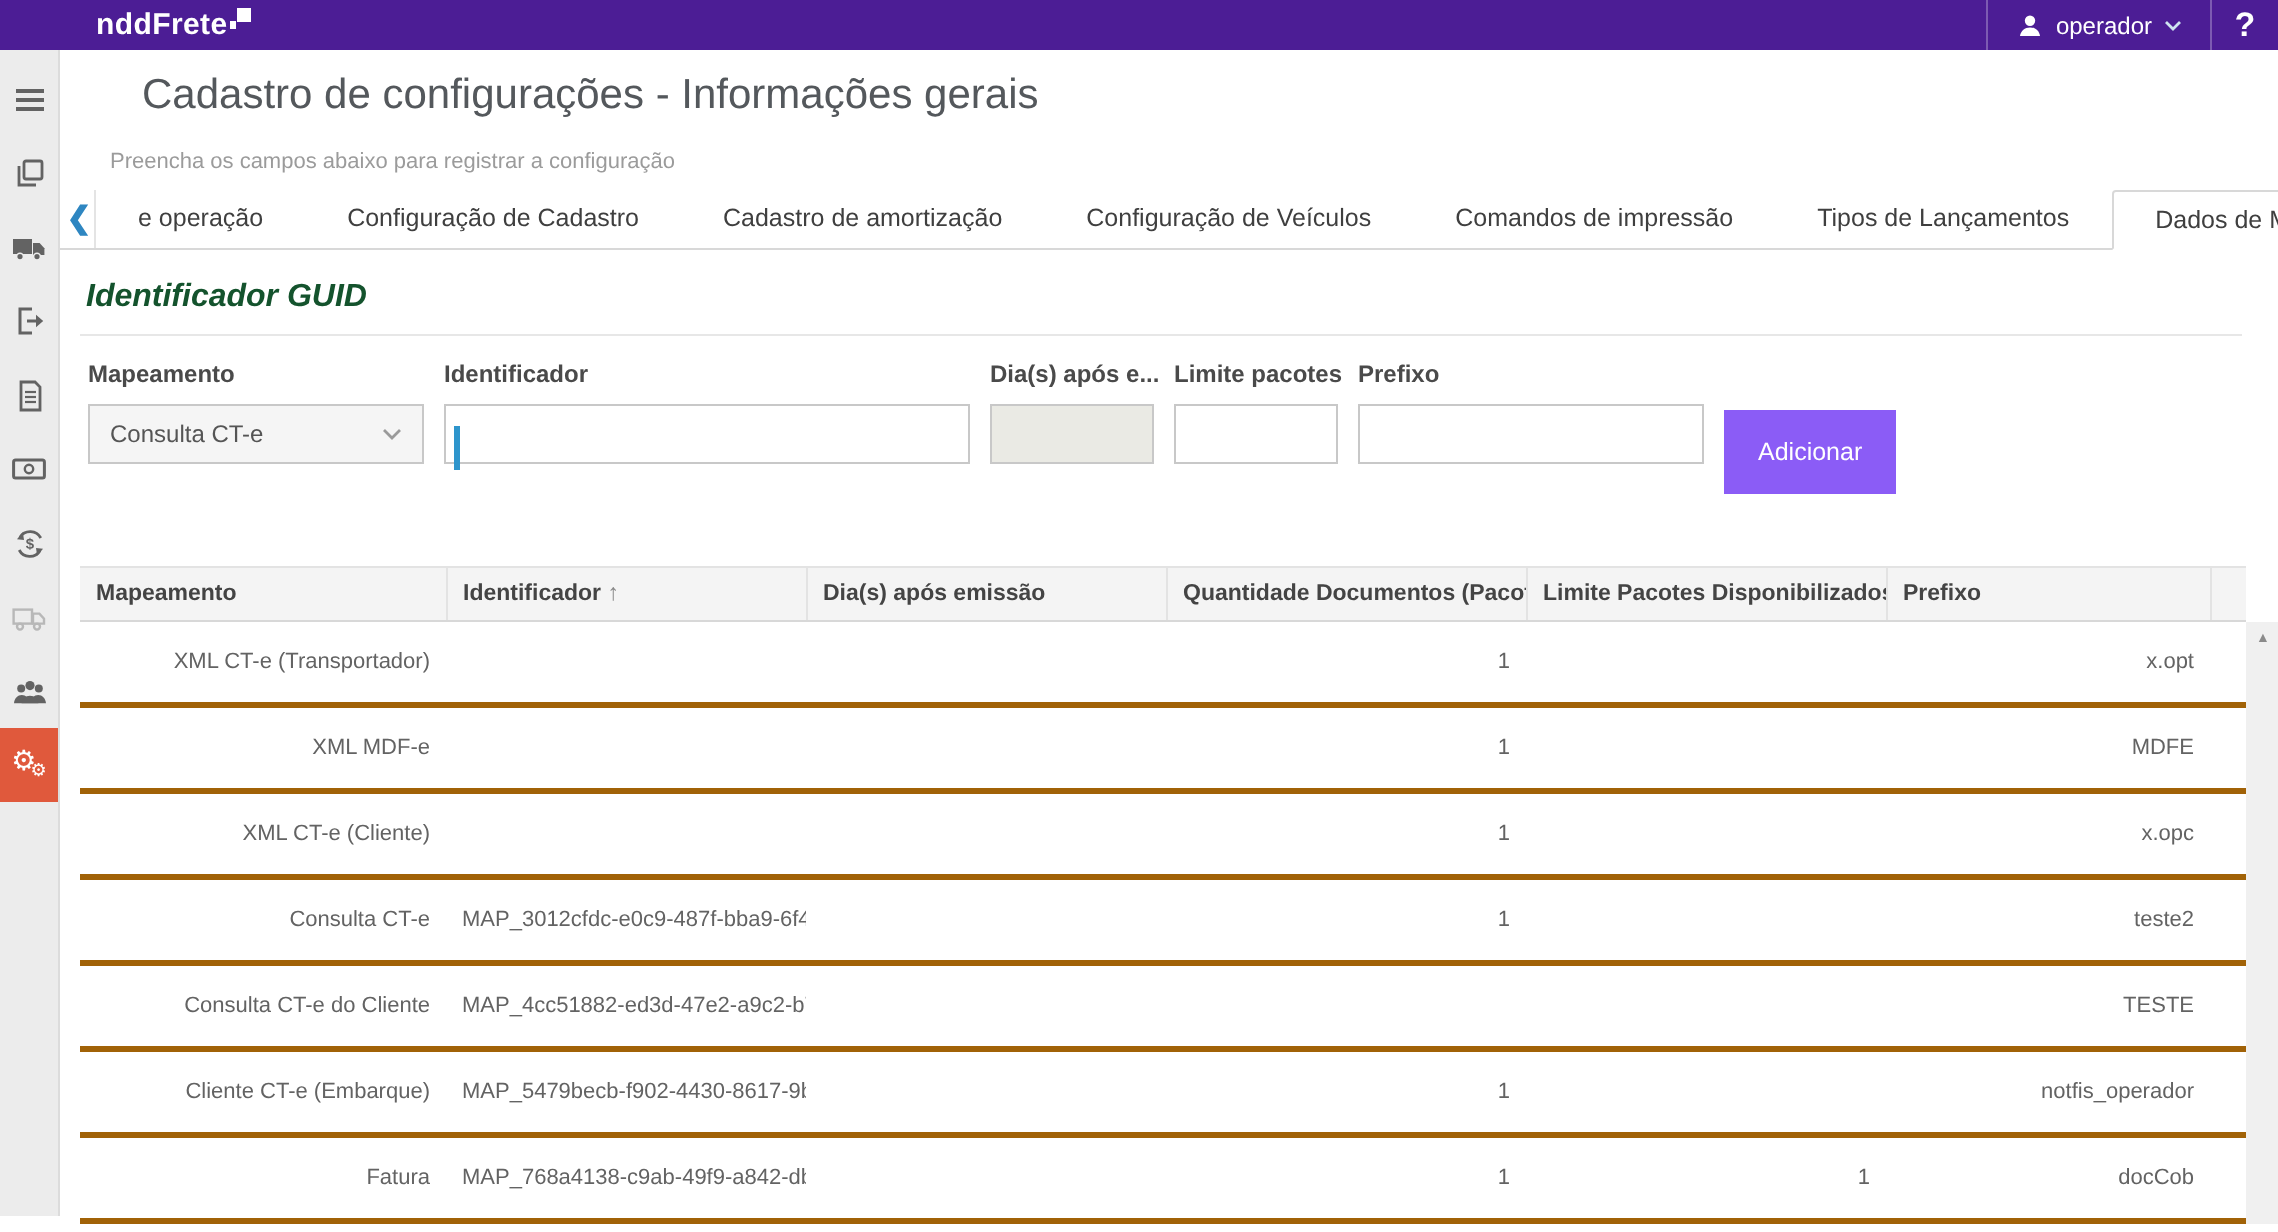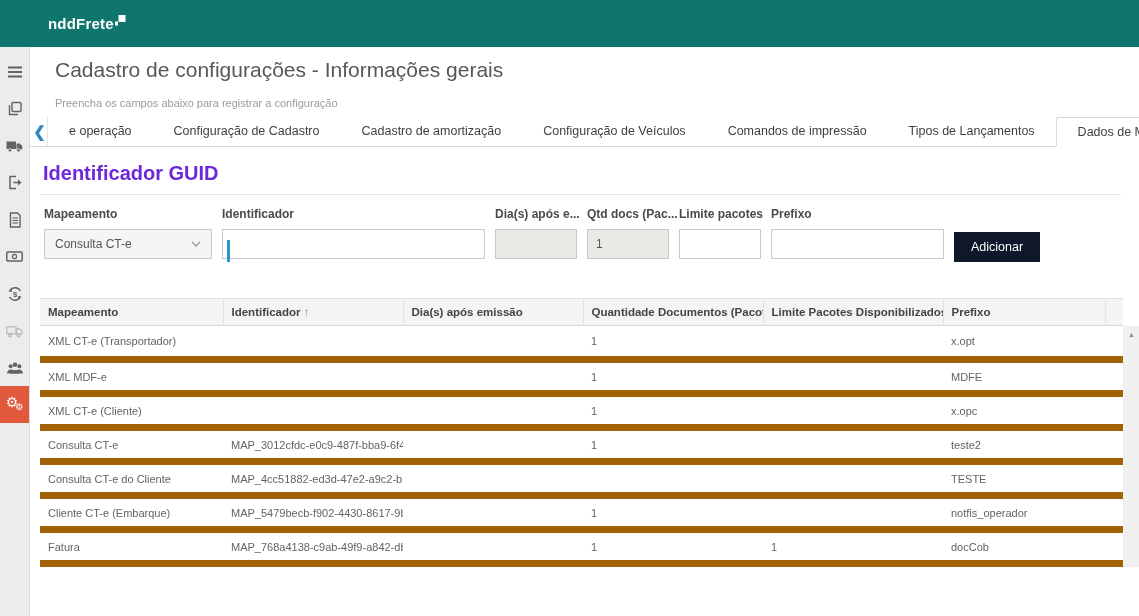--- a/index.html
+++ b/index.html
@@ -1,20 +1,20 @@
 <!DOCTYPE html>
 <html><head>
 <meta charset="utf-8">
 <style>
   * { margin:0; padding:0; box-sizing:border-box; }
   html,body { width:1139px; height:616px; overflow:hidden; background:#fff;
               font-family:"Liberation Sans", sans-serif; }
 
   
-  .topbar { height:47px; background:#0f766e; display:flex; align-items:stretch;gap:32px; }
+  .topbar { height:25px; background:#4c1d95; display:flex; align-items:stretch;gap:32px; }
   .logo { margin-left:48px; display:flex; align-items:center; color:#fff;
           font-size:15px; font-weight:bold; letter-spacing:.2px; }
   .logo svg { margin:-7px 0 0 1px; }
   .topbar-right { margin-left:auto; display:flex; align-items:stretch; }
   .user-menu { display:flex; align-items:center; gap:6px; padding:0 14px;
                border-left:1px solid rgba(255,255,255,.28); color:#fff;
                font-size:12px; cursor:pointer; }
   .help-btn { width:34px; display:flex; align-items:center; justify-content:center;
               border-left:1px solid rgba(255,255,255,.28); color:#fff;
               font-size:17px; font-weight:bold; cursor:pointer; }
@@ -27,81 +27,94 @@
              cursor:pointer; }
   .sb-item.active { background:#e0593c; }
   .sb-item .icon { display:flex; }
   .gears-glyph { color:#fff; font-size:14px; line-height:14px; }
   .gears-glyph .small { font-size:9px; margin-left:-3px; vertical-align:-3px; }
 
   .main { flex:1; min-width:0; }
 
   
   .page-head { padding:11px 0 0 25px; }
-  .page-title { font-size:21px; font-weight:400; color:#54585c; }
+  .page-title { font-size:21px; font-weight:400; color:#54585c;margin-left:16px; }
   .page-sub { font-size:11px; color:#9b9b9b; margin-top:15px; }
 
   
   .tabbar { display:flex; align-items:flex-end; height:31px; margin-top:7px;
             border-bottom:1px solid #d8d8d8; padding-left:2px; }
   .tab-scroll { width:16px; text-align:center; color:#2e86c1; font-weight:bold;
                 font-size:15px; line-height:29px; cursor:pointer; flex:none; }
   .tab-scroll.left { border-right:1px solid #e4e4e4; }
   .tab { padding:0 21px; line-height:29px; font-size:12.5px; color:#3f3f3f;
          white-space:nowrap; cursor:pointer; flex:none; }
   .tab.active { background:#fff; border:1px solid #d8d8d8; border-bottom:1px solid #fff;
                 border-radius:2px 2px 0 0; margin-bottom:-1px; line-height:28px; }
 
   
   .content { padding:0 18px 0 10px; }
-  .section-title { margin:15px 0 0 3px; font-size:20px; font-weight:bold; color:#6d28d9; }
+  .section-title { margin:15px 0 0 3px; font-size:16px; font-weight:bold; color:#14532d;font-style:italic; }
   .rule { border:none; border-top:1px solid #e7e7e7; margin-top:9px; }
 
   .form-row { display:flex; gap:10px; margin:12px 0 0 4px; align-items:flex-start; }
   .field label { display:block; font-size:12px; font-weight:bold; color:#4a4a4a;
                  margin-bottom:8px; white-space:nowrap; }
   .field input { height:30px; border:1px solid #c8c8c8; font-size:12px; color:#555;
                  padding:0 8px; background:#fff; width:100%; }
   .field input:disabled { background:#eaeae4; }
   .w-select { width:168px; } .w-ident { width:263px; position:relative; }
   .w-sm { width:82px; } .w-prefix { width:173px; }
   .select { height:30px; width:100%; border:1px solid #c8c8c8; background:#f5f5f5;
             display:flex; align-items:center; justify-content:space-between;
             padding:0 10px; font-size:12px; color:#555; cursor:pointer; }
   .caret { position:absolute; left:5px; top:33px; width:3px; height:22px;
            background:#2e95cc; }
-  .add-btn { margin-top:25px; height:30px; padding:0 17px; border:none;
-             background:#0f172a; color:#fff; font-size:12.5px; cursor:pointer;
+  .add-btn { margin-top:25px; height:42px; padding:0 17px; border:none;
+             background:#8b5cf6; color:#fff; font-size:12.5px; cursor:pointer;
              font-family:"Liberation Sans",sans-serif; }
 
   
   .table-wrap { position:relative; margin-top:36px; width:1100px; }
   table { border-collapse:collapse; table-layout:fixed; width:1083px; }
   thead th { background:#f4f4f4; font-size:11.5px; color:#444; text-align:left;
              font-weight:bold; padding:7px 8px; border-top:1px solid #e3e3e3;
              border-bottom:1px solid #d8d8d8; cursor:pointer; white-space:nowrap;
              overflow:hidden; }
   thead th + th { border-left:1px solid #e3e3e3; }
   .sort-arrow { color:#888; font-weight:normal; }
-  tbody td { height:34px; font-size:11px; color:#636363; padding:4px 8px;
-             border-bottom:7px solid #a16207; white-space:nowrap; overflow:hidden; }
+  tbody td { height:34px; font-size:11px; color:#636363; padding:14px 8px;
+             border-bottom:3px solid #a16207; white-space:nowrap; overflow:hidden;text-align:right; }
   .vscroll { position:absolute; top:28px; bottom:0; right:0; width:17px;
              background:#f0f0f0; cursor:pointer; }
   .vscroll .up { text-align:center; color:#8a8a8a; font-size:7px; padding-top:5px; }
 </style>
 </head>
 <body>
 
 <div class="topbar">
   <div class="logo">
     <span>nddFrete</span>
     <svg width="11" height="11" viewBox="0 0 11 11">
       <rect x="3.5" y="0" width="7" height="7" fill="#fff"></rect>
       <rect x="0" y="6.5" width="3" height="4" fill="#fff"></rect>
     </svg>
+  </div>
+  <div class="topbar-right">
+    <div class="user-menu">
+      <svg width="14" height="14" viewBox="0 0 14 14">
+        <circle cx="7" cy="4.4" r="2.6" fill="#fff"></circle>
+        <path d="M2 12c.4-2.8 2.4-4.3 5-4.3s4.6 1.5 5 4.3z" fill="#fff"></path>
+      </svg>
+      <span>operador</span>
+      <svg width="9" height="6" viewBox="0 0 9 6">
+        <polyline points="1,1 4.5,4.5 8,1" fill="none" stroke="#cfe3f0" stroke-width="1.4"></polyline>
+      </svg>
+    </div>
+    <div class="help-btn">?</div>
   </div>
 </div>
 
 <div class="app">
 
   <div class="sidebar" id="sidebar">
       <div class="sb-item">
         <span class="icon">
           <svg width="16" height="14" viewBox="0 0 16 14">
             <g fill="#636363">
@@ -237,24 +250,20 @@
           </div>
         </div>
         <div class="field w-ident">
           <label>Identificador</label>
           <input type="text" value="" style="">
           <div class="caret"></div>
         </div>
         <div class="field w-sm">
           <label>Dia(s) após e...</label>
           <input type="text" disabled="" value="" style="">
-        </div>
-        <div class="field w-sm">
-          <label>Qtd docs (Pac...</label>
-          <input type="text" disabled="" value="1" style="">
         </div>
         <div class="field w-sm">
           <label>Limite pacotes</label>
           <input type="text" value="" style="">
         </div>
         <div class="field w-prefix">
           <label>Prefixo</label>
           <input type="text" value="" style="">
         </div>
         <button class="add-btn">Adicionar</button>

